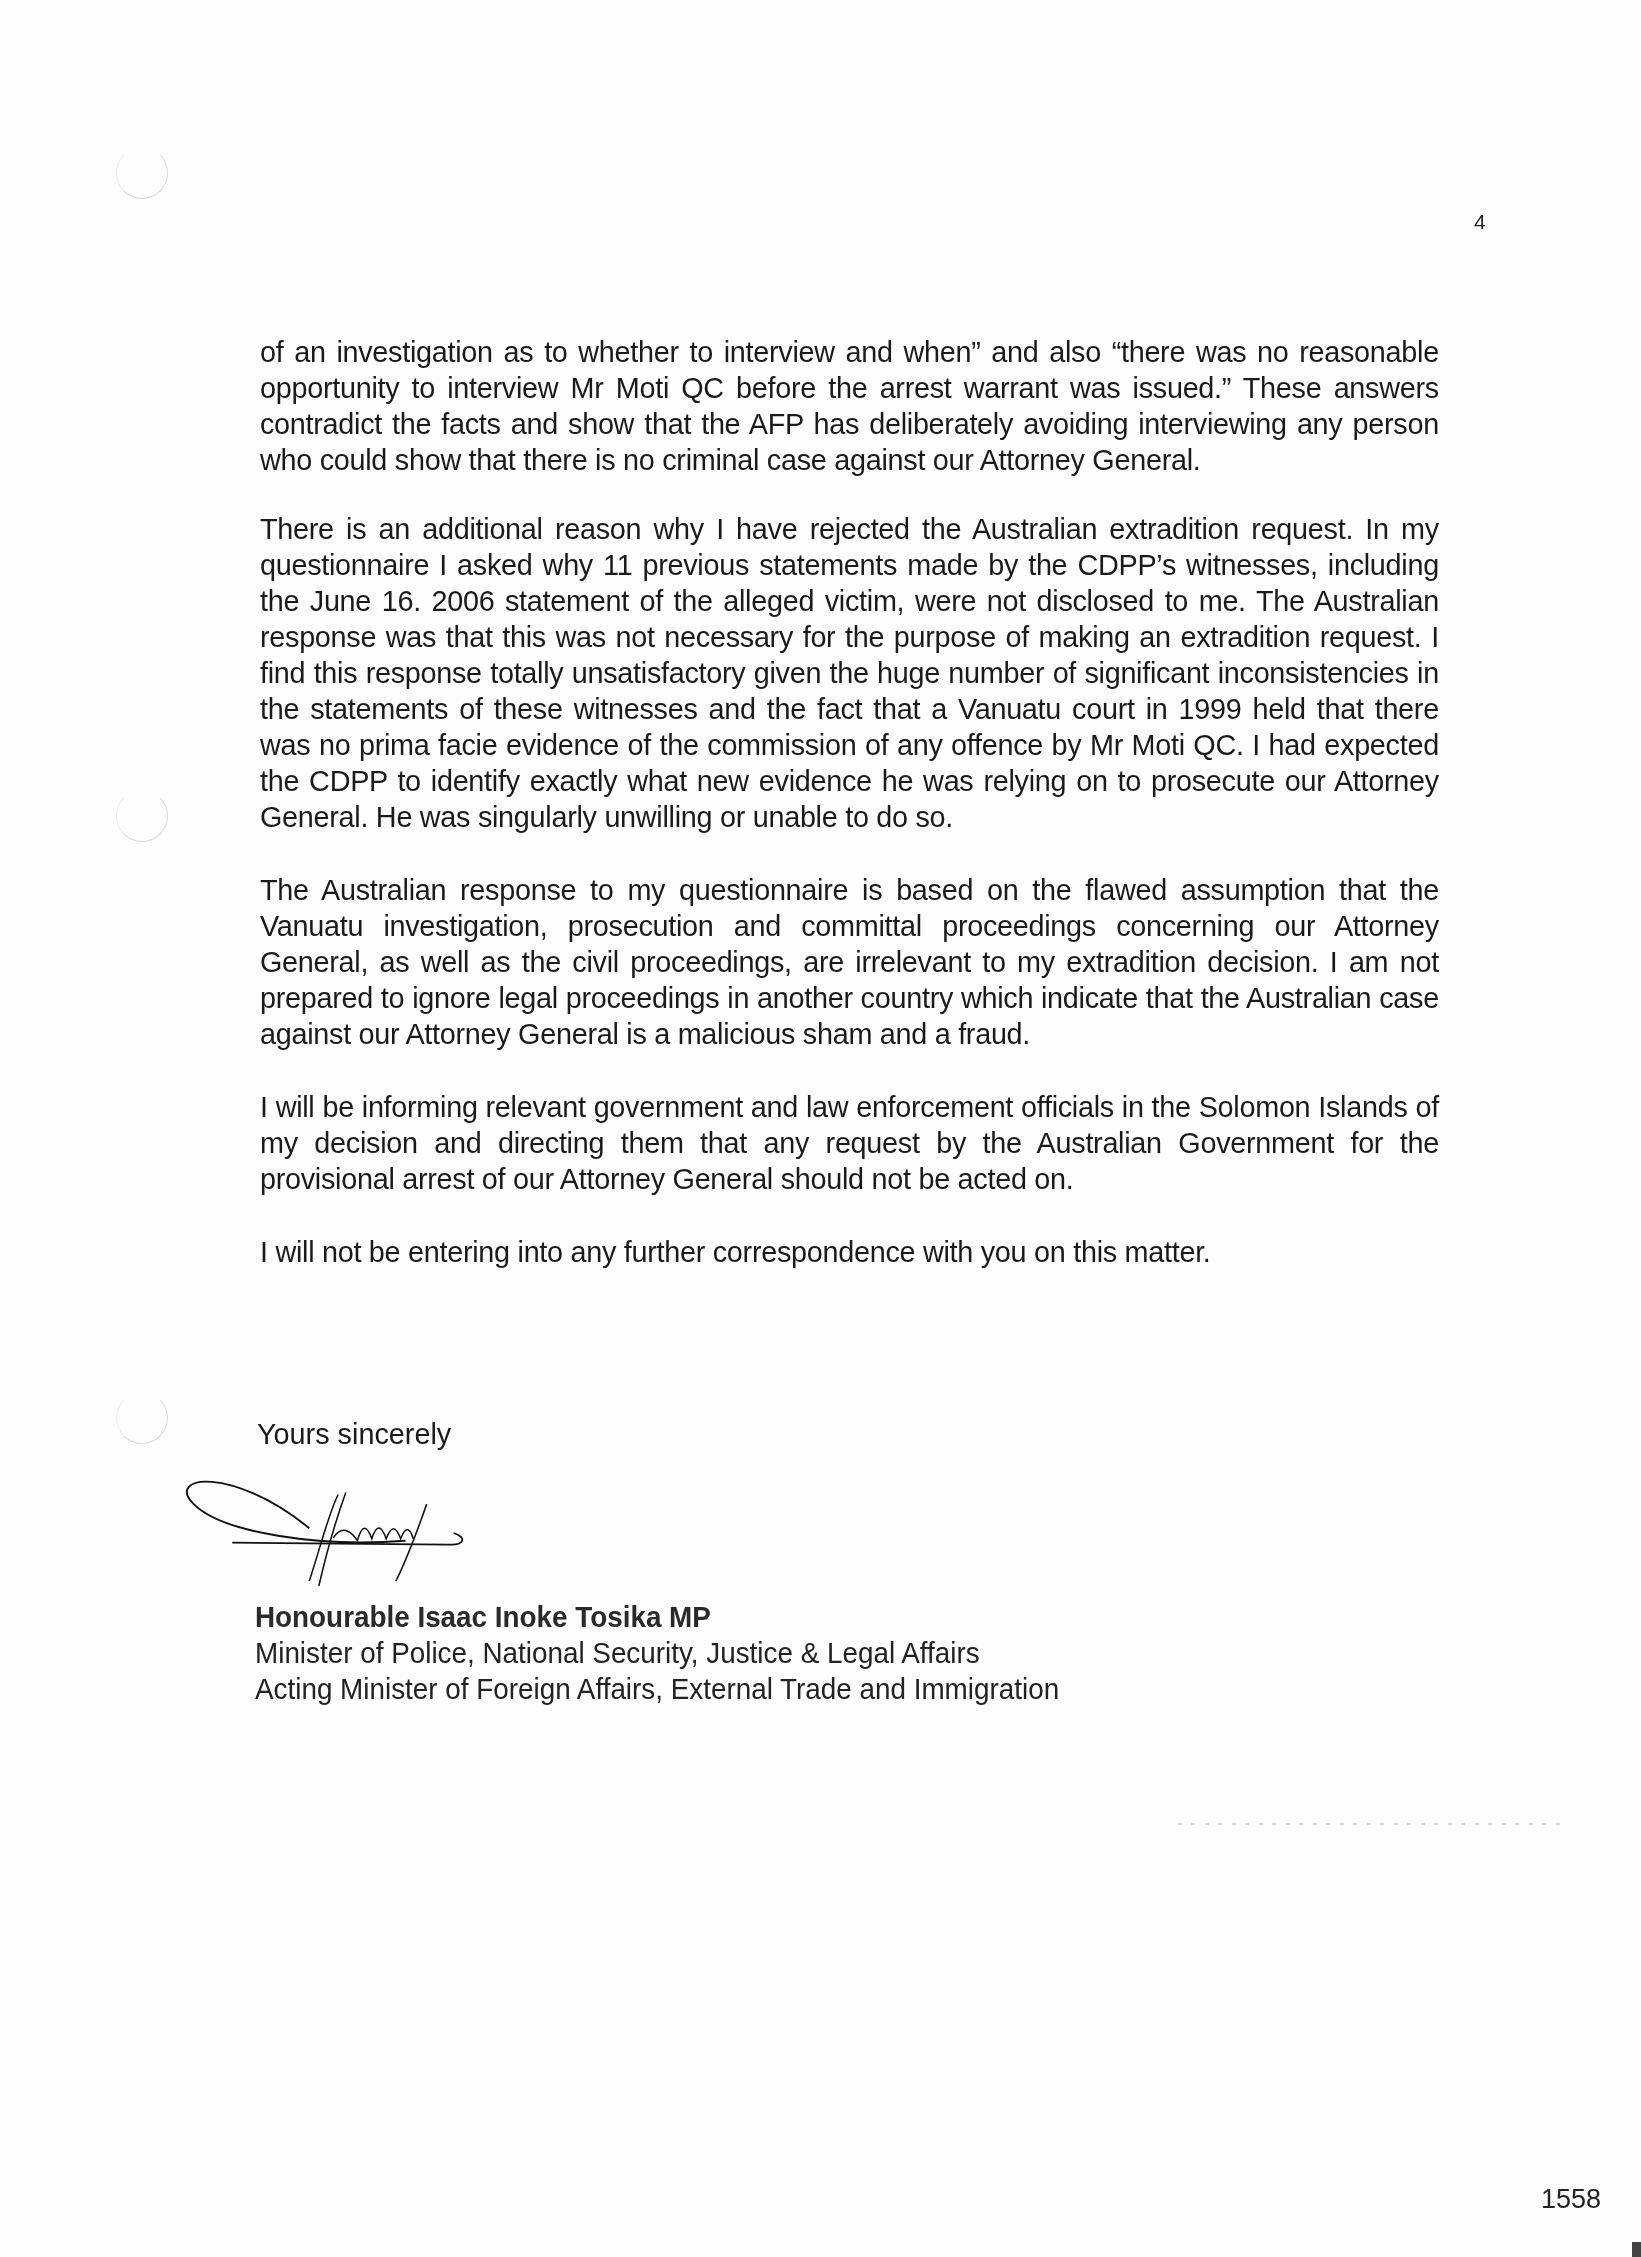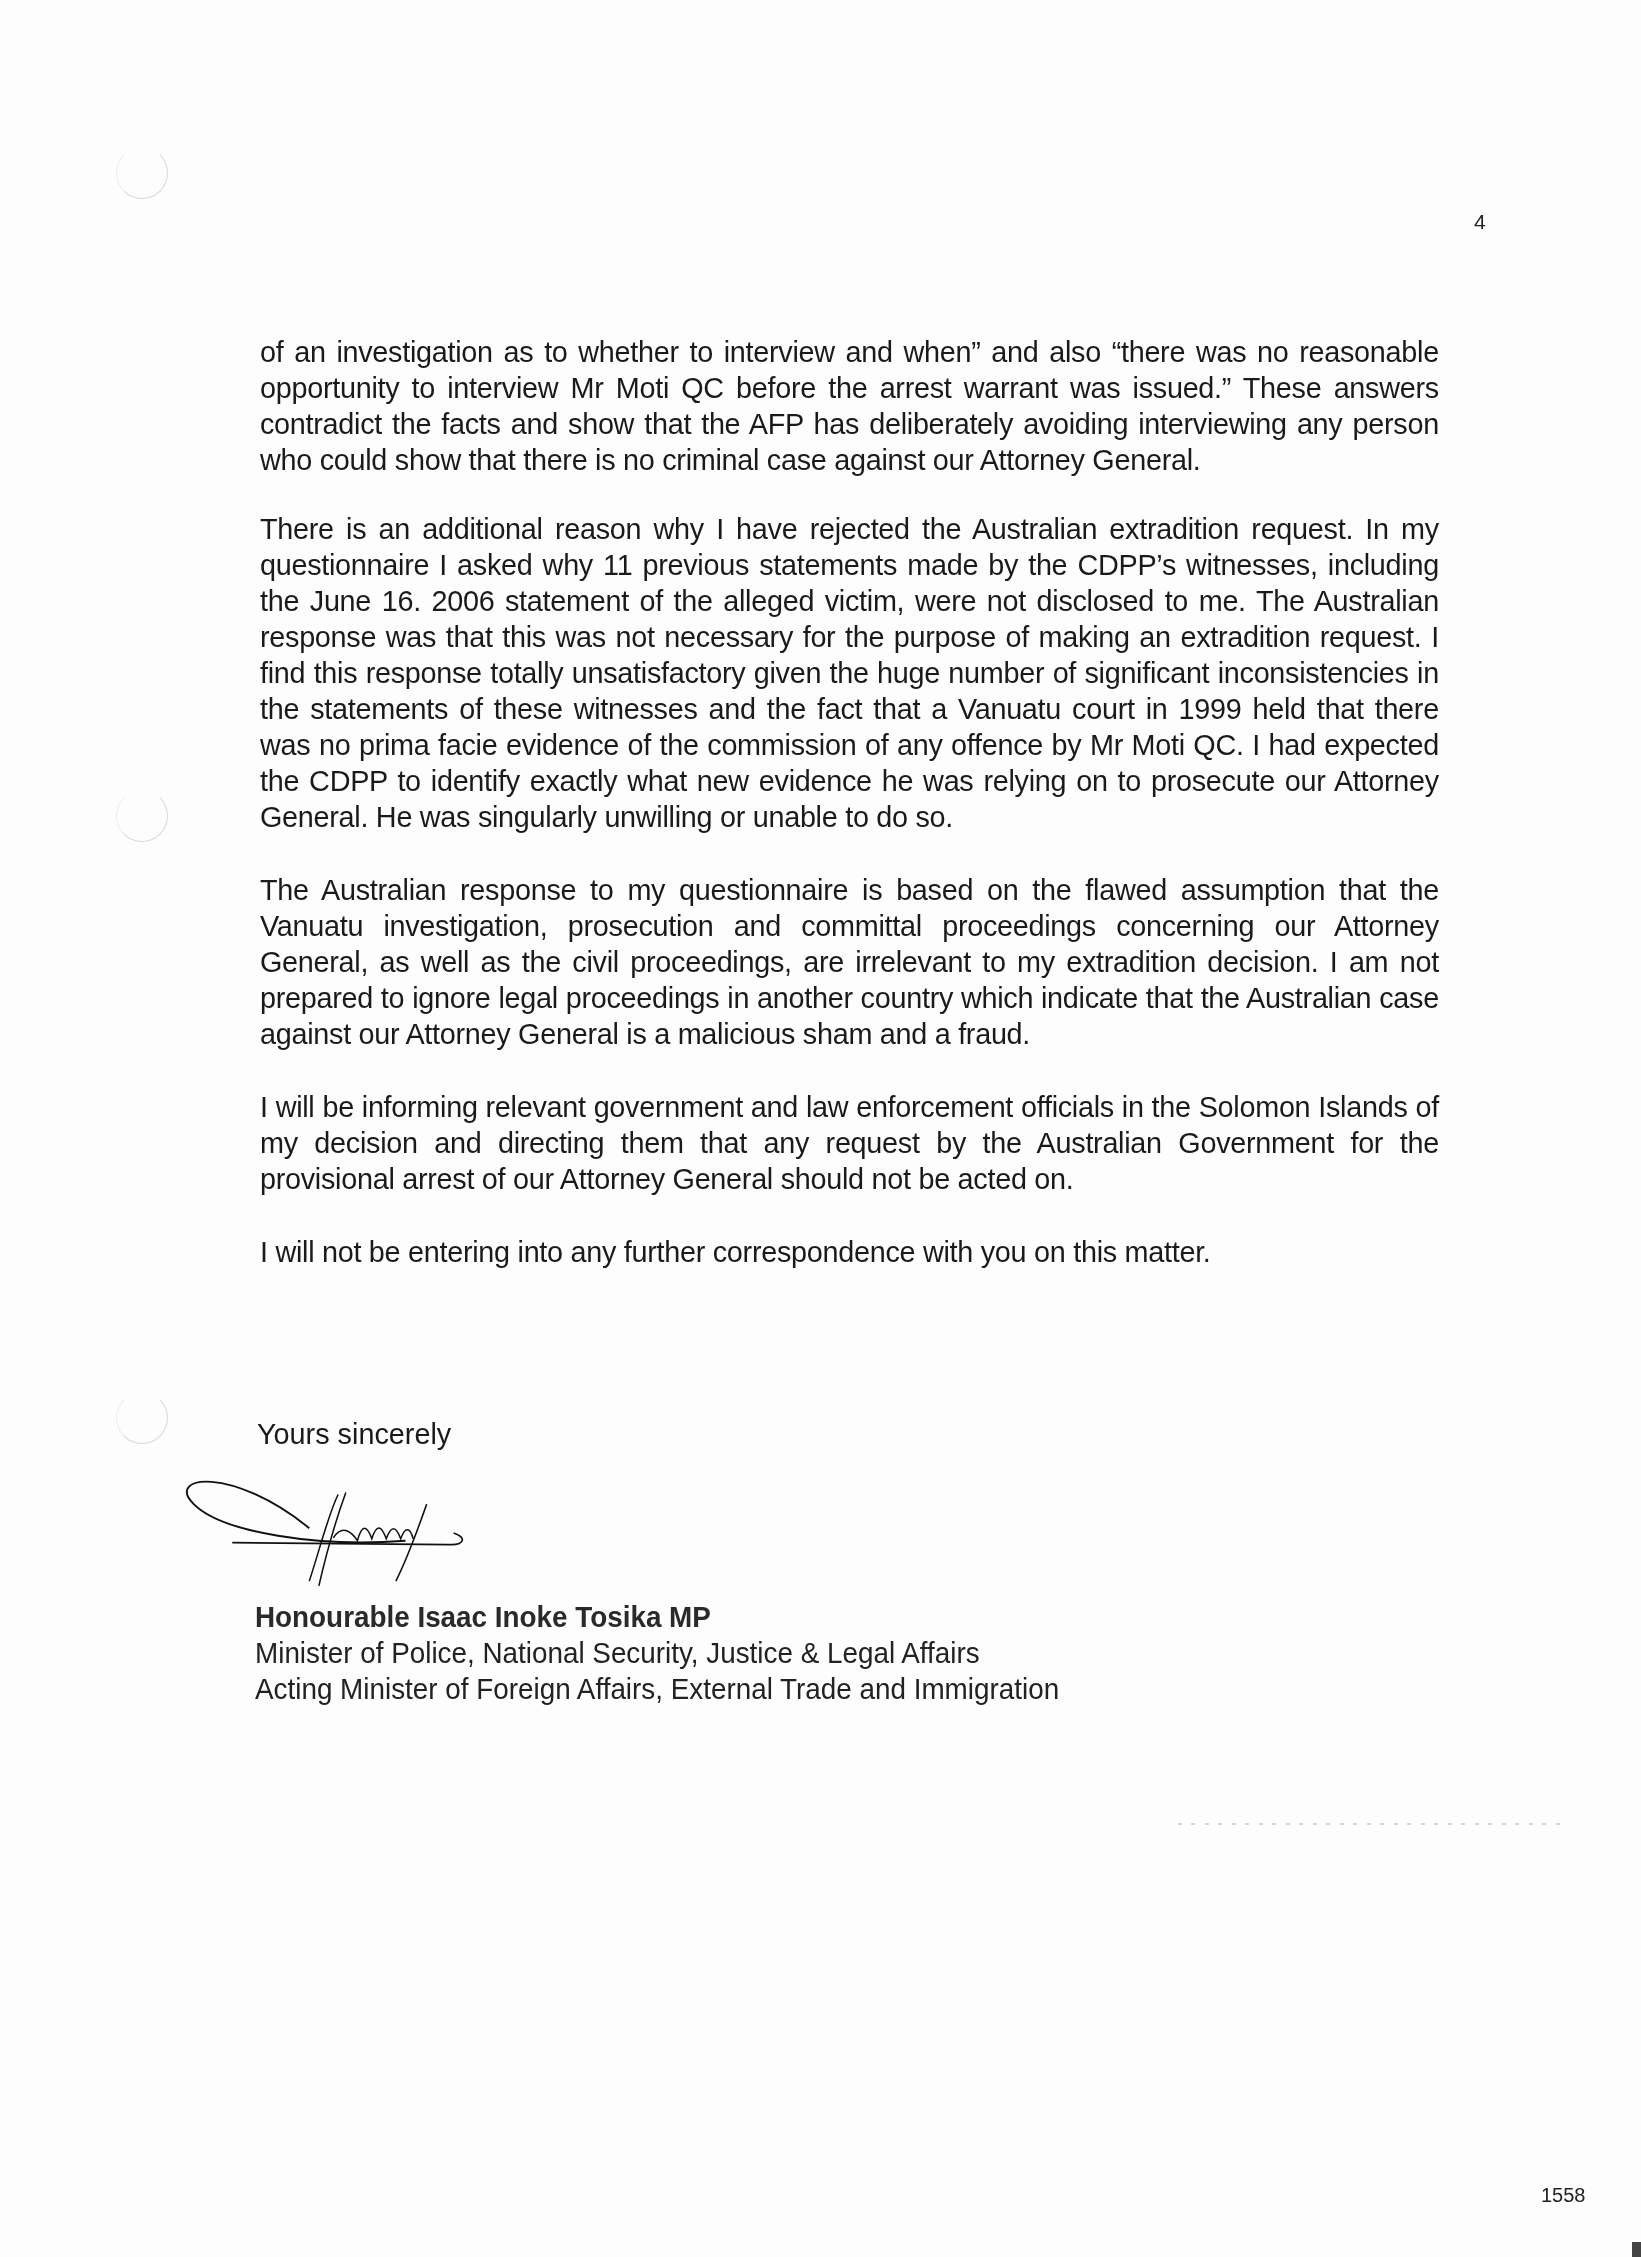--- a/index.html
+++ b/index.html
@@ -1,20 +1,20 @@
 <!DOCTYPE html>
 <html><head>
 <meta charset="utf-8">
 <style>
   html, body { margin: 0; padding: 0; background: #ffffff; }
   body { width: 1641px; height: 2257px; position: relative; overflow: hidden;
          font-family: "Liberation Sans", sans-serif; color: #1a1a1a; }
   .page { position: absolute; inset: 0; background: #fdfdfd; }
   .page-num { position: absolute; top: 210px; left: 1474px; font-size: 21px; color: #222; }
-  .footer-num { position: absolute; top: 2184px; left: 1541px; font-size: 20px; color: #222; }
+  .footer-num { position: absolute; top: 2184px; left: 1541px; font-size: 27px; color: #222; }
   .scan-mark { position: absolute; top: 2242px; left: 1632px; width: 9.7px; height: 15.4px; background: #444; }
   .hole { position: absolute; width: 50px; height: 50px; border-radius: 50%;
           border: 1.9px solid #d8d8dc; border-top-color: transparent; border-left-color: #ececef; }
   .hole.h1 { left: 116px; top: 147px; }
   .hole.h2 { left: 116px; top: 790px; }
   .hole.h3 { left: 116px; top: 1392px; }
   .body-text { position: absolute; left: 260px; width: 1228px; top: 334px;
                font-size: 30px; line-height: 36px; text-align: justify;
                letter-spacing: -0.3px; transform: scaleX(0.96); transform-origin: left top; }
   .para { margin: 0 0 37px 0; }

